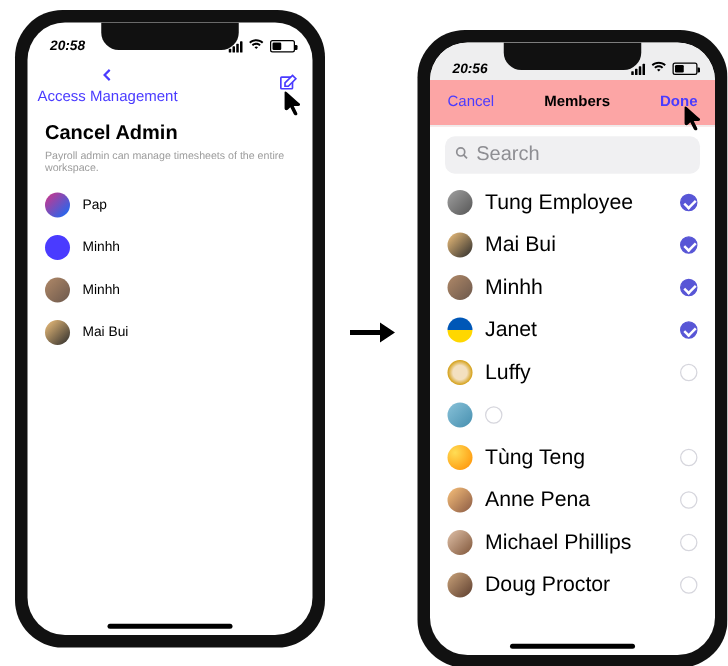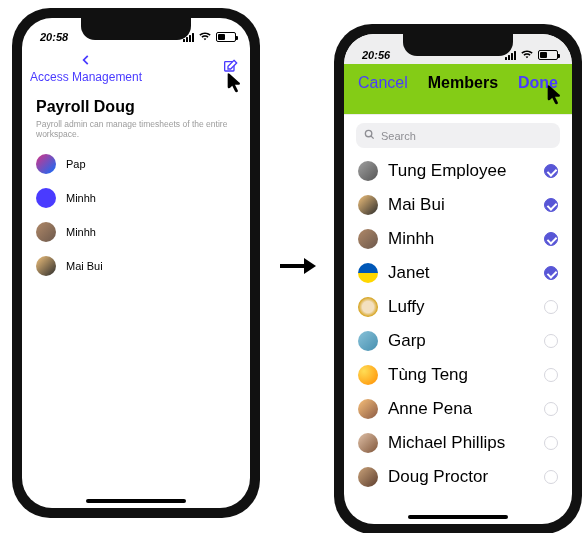--- a/index.html
+++ b/index.html
@@ -134,39 +134,39 @@
   .ptr-right { left: 544px; top: 84px; }
 
   .arrow { position: absolute; left: 280px; top: 255px; }
   .arrow svg { width: 36px; height: 22px; }
 
   
   .mod-header {
     display: flex;
     justify-content: space-between;
     align-items: center;
-    padding: 10px 14px 22px;
-    font-size: 16px;
-    background: #84cc16;
+    padding: 10px 14px 12px;
+    font-size: 12px;
+    background: #fca5a5;
     border-bottom: 1px solid #ececec;
     margin-top: -4px;
   }
   .mod-header .title { font-weight: 700; color:#000; }
   .mod-header .cancel { color:#4a3bff; cursor:pointer; }
   .mod-header .done { color:#4a3bff; font-weight: 600; cursor:pointer; }
 
   .search-box {
     margin: 8px 12px 4px;
     background: #f0f0f2;
     border-radius: 8px;
     display: flex;
     align-items: center;
     gap: 6px;
     padding: 6px 8px;
-    font-size: 11px;
+    font-size: 16px;
     color: #8e8e93;
   }
 
   .sel-row {
     display: flex;
     align-items: center;
     padding: 7px 14px 7px 14px;
     font-size: 17px;
     color:#000;
   }
@@ -224,21 +224,21 @@
         <span>
           <svg viewBox="0 0 24 24" fill="none" stroke="#4a3bff" stroke-width="2">
             <rect x="4" y="4" width="14" height="14" rx="1"></rect>
             <path d="M18 2l4 4-9 9H9v-4l9-9z" fill="#fff" stroke="#4a3bff"></path>
           </svg>
         </span>
       </div>
     </div>
 
     <div class="section">
-      <div class="section-title">Payroll Doug</div>
+      <div class="section-title">Cancel Admin</div>
       <div class="section-desc">Payroll admin can manage timesheets of the entire workspace.</div>
     </div>
 
     <div style="height:6px"></div>
 
     <div class="member-row">
       <div class="avatar av-p"></div>
       <span>Pap</span>
     </div>
     <div class="member-row">
@@ -334,21 +334,20 @@
       <span class="name">Janet</span>
       <span class="chk on"></span>
     </div>
     <div class="sel-row">
       <div class="avatar av-luffy"></div>
       <span class="name">Luffy</span>
       <span class="chk"></span>
     </div>
     <div class="sel-row">
       <div class="avatar av-garp"></div>
-      <span class="name">Garp</span>
       <span class="chk"></span>
     </div>
     <div class="sel-row">
       <div class="avatar av-tung"></div>
       <span class="name">Tùng Teng</span>
       <span class="chk"></span>
     </div>
     <div class="sel-row">
       <div class="avatar av-anne"></div>
       <span class="name">Anne Pena</span>

